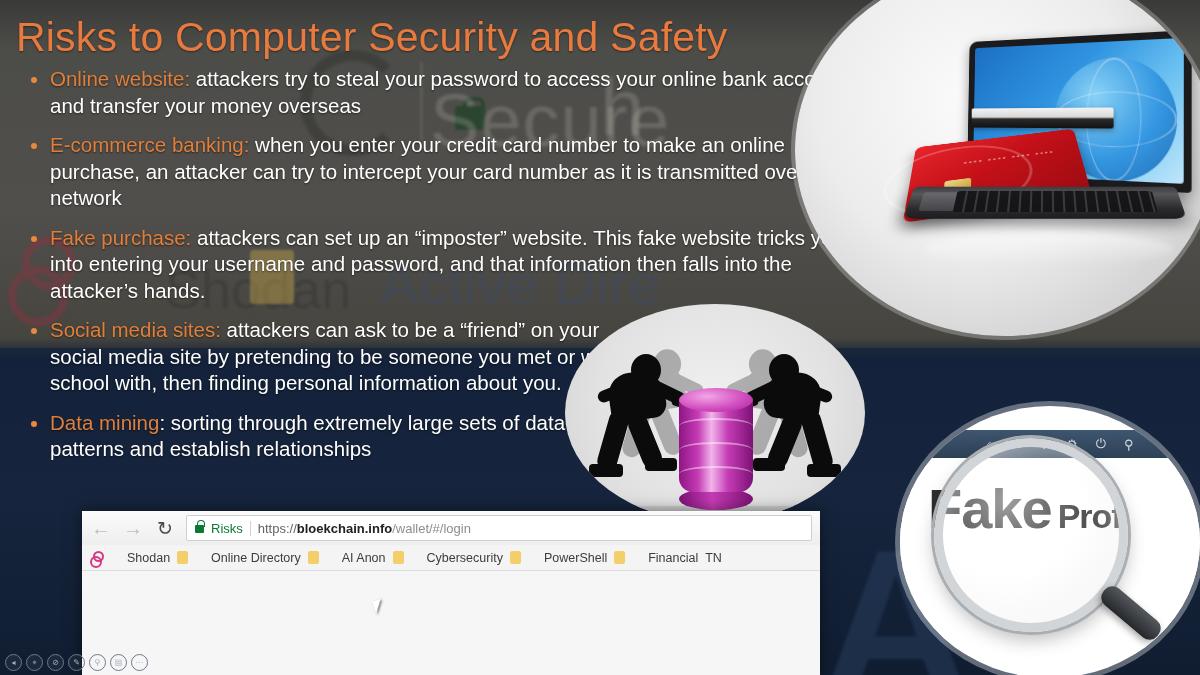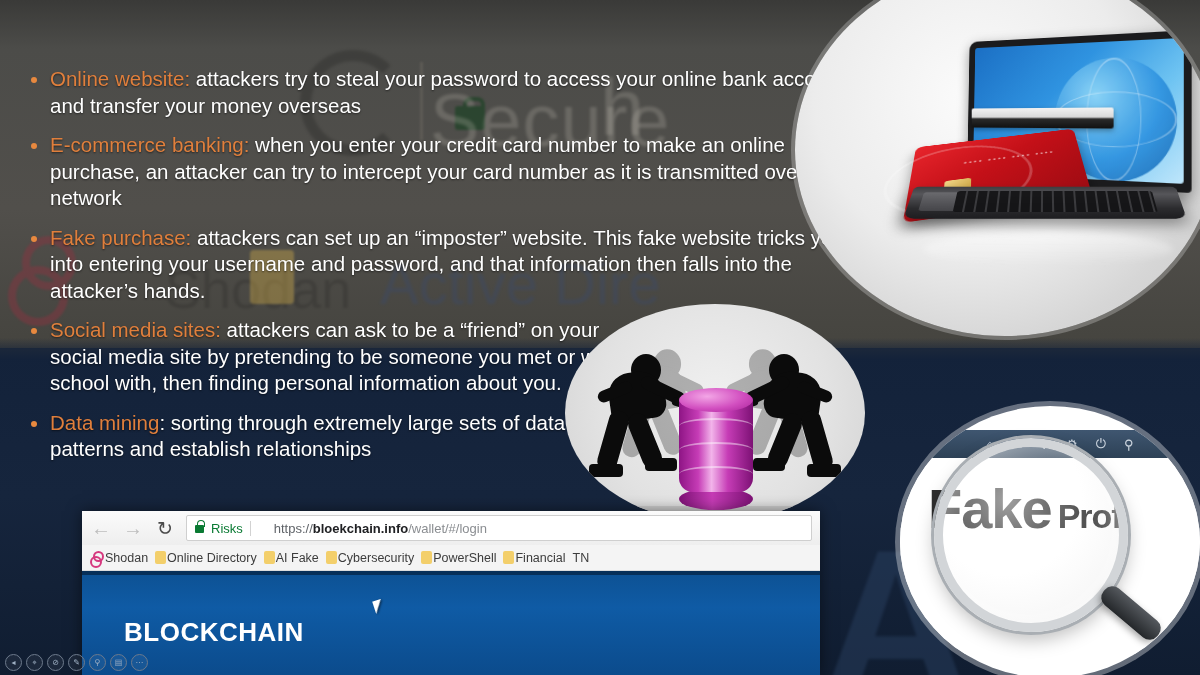--- a/index.html
+++ b/index.html
@@ -258,29 +258,29 @@
   }
   .lock{
     position:relative;width:9px;height:8px;background:#0a7a33;border-radius:1px;margin-top:2px;
   }
   .lock:before{
     content:"";position:absolute;left:1.5px;top:-5px;width:6px;height:6px;
     border:1.6px solid #0a7a33;border-bottom:none;border-radius:4px 4px 0 0;
   }
   .secure-lbl{color:#0a7a33;font-size:13px;}
   .vdiv{width:1px;height:15px;background:#d2d2d2;}
-  .url{font-size:13px;white-space:nowrap;overflow:hidden;margin-left:16px;}
+  .url{font-size:13px;white-space:nowrap;overflow:hidden;}
   .url .scheme{color:#5f6368;}
   .url .host{color:#202124;font-weight:bold;}
   .url .path{color:#8a8d91;}
   .bw-marks{
     height:25px;display:flex;align-items:center;gap:7px;padding:0 8px;
     background:#f4f4f4;border-bottom:1px solid #dcdcdc;font-size:12.5px;color:#3c3c3c;
   }
-  .bm{display:flex;align-items:center;gap:1px;white-space:nowrap;}
+  .bm{display:flex;align-items:center;gap:23px;white-space:nowrap;}
   .folder-ic{width:11px;height:13px;background:#f3cf6b;border-radius:2px;}
   .shodan-ic{position:relative;width:14px;height:14px;}
   .shodan-ic b,.shodan-ic i{position:absolute;border:2px solid #d6397f;border-radius:50%;display:block;}
   .shodan-ic b{left:3px;top:0;width:7px;height:7px;}
   .shodan-ic i{left:0;top:5px;width:8px;height:8px;}
   .bw-body{
     position:relative;height:105px;
     background:linear-gradient(180deg,#0d5193 0%,#0f5ba5 35%,#0b4b8c 100%);
   }
   .bw-body:before{
@@ -322,20 +322,21 @@
   <div class="wm wm-bh">h</div>
   <div class="wm wm-shodan">
       <b></b>
       <i></i>
     </div>
   <div class="wm wm-shodan-txt">Shodan</div>
   <div class="wm wm-folder"></div>
   <div class="wm wm-ad">Active Dire</div>
   <div class="wm wm-bigA">A</div>
 
+  <div id="title">Risks to Computer Security and Safety</div>
 
   <div id="bullets">
     <div class="bullet">
       <span class="dot"></span>
       <div class="btext"><span class="blabel">Online website:</span><span> attackers try to steal your password to access your online bank account and transfer your money overseas</span></div>
     </div>
     <div class="bullet">
       <span class="dot"></span>
       <div class="btext"><span class="blabel">E-commerce banking:</span><span> when you enter your credit card number to make an online purchase, an attacker can try to intercept your card number as it is transmitted over the network</span></div>
     </div>
@@ -457,40 +458,37 @@
             <i></i>
           </span>
           <span>Shodan</span>
         </span>
       <span class="bm">
           <span class="folder-ic"></span>
           <span>Online Directory</span>
         </span>
       <span class="bm">
           <span class="folder-ic"></span>
-          <span>AI Fake</span>
+          <span>AI Anon</span>
         </span>
       <span class="bm">
           <span class="folder-ic"></span>
           <span>Cybersecurity</span>
         </span>
       <span class="bm">
           <span class="folder-ic"></span>
           <span>PowerShell</span>
         </span>
       <span class="bm">
           <span class="folder-ic"></span>
           <span>Financial</span>
         </span>
       <span class="bm">
           <span>TN</span>
         </span>
-    </div>
-    <div class="bw-body">
-      <div class="bc-logo">BLOCKCHAIN</div>
     </div>
   </div>
   <div class="cursor"></div>
 
   <div id="ptoolbar">
     <span class="pt">◂</span>
     <span class="pt">⌖</span>
     <span class="pt">⊘</span>
     <span class="pt">✎</span>
     <span class="pt">⚲</span>

